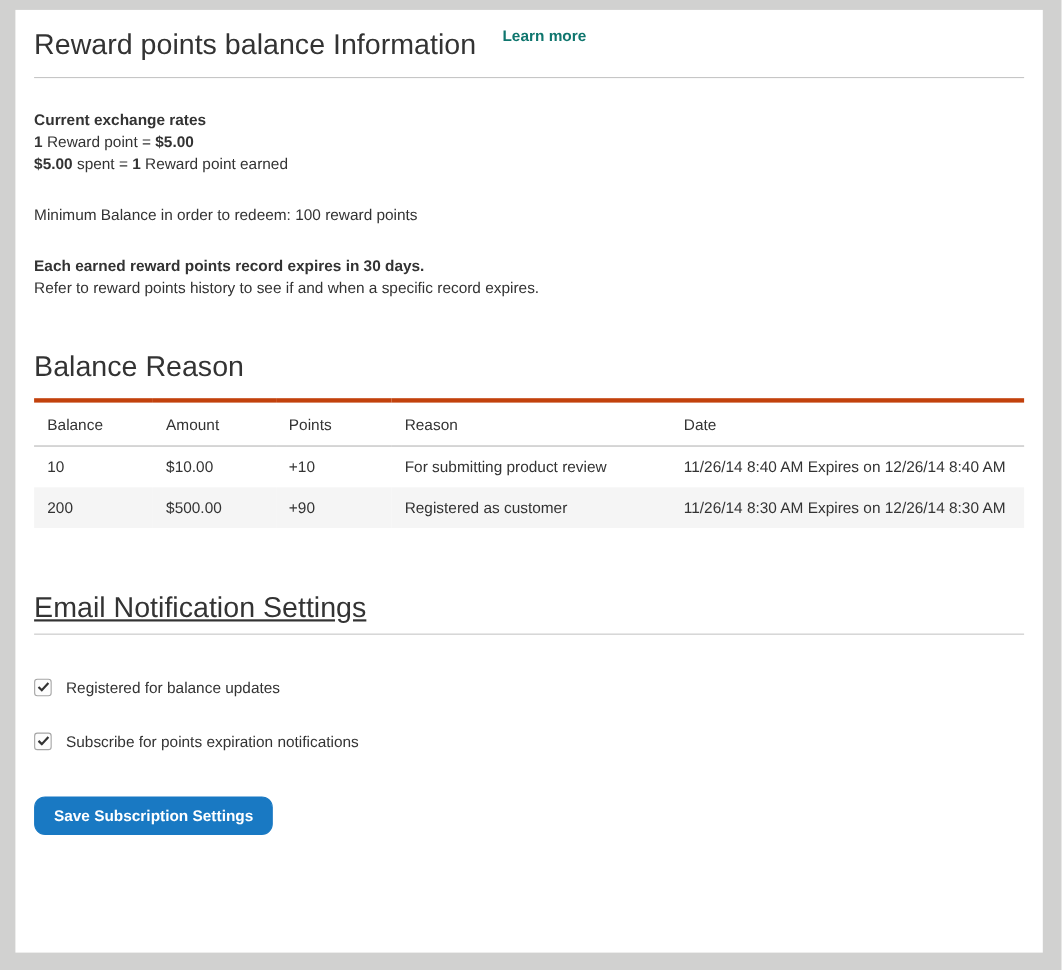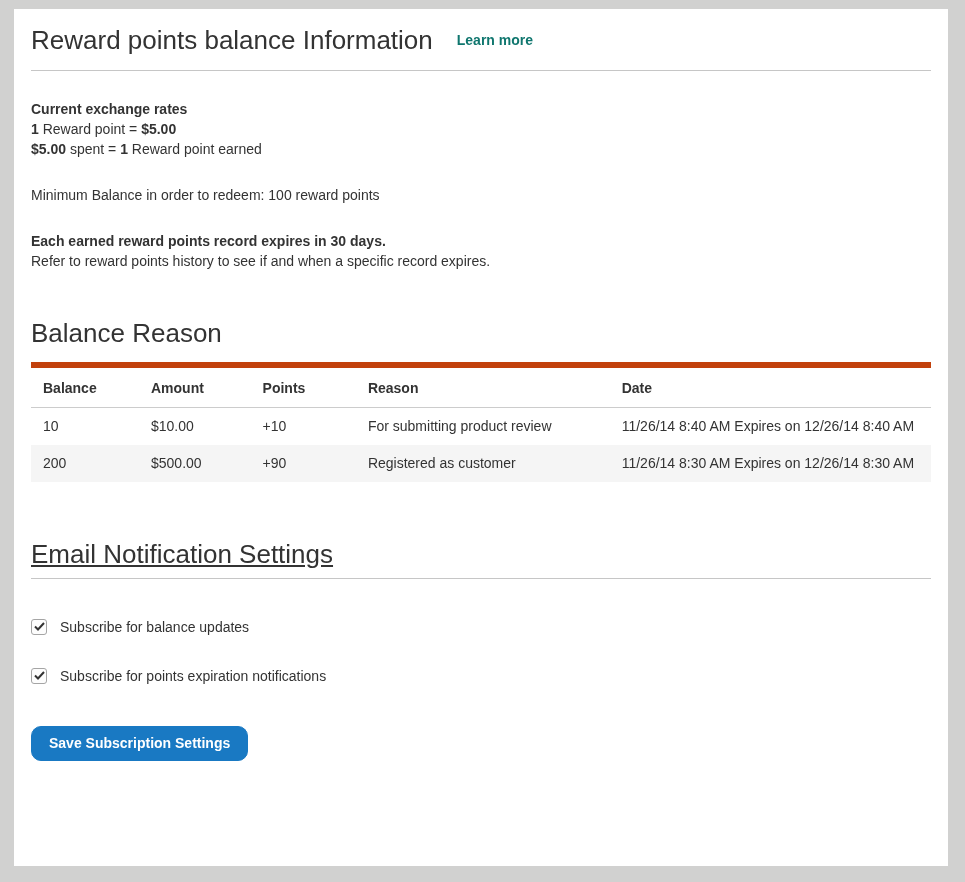--- a/index.html
+++ b/index.html
@@ -15,21 +15,21 @@
   }
   .card {
     position: absolute;
     left: 14px; top: 9px; right: 17px; bottom: 16px;
     background: #ffffff;
   }
   .inner { padding: 0 17px; }
 
   
   .page-header {
-    display: flex; align-items: center; gap: 24px;
+    display: flex; align-items: flex-start; gap: 24px;
     padding: 15px 0 14px;
     border-bottom: 1px solid #c6c6c6;
   }
   .page-title {
     font-size: 26px; font-weight: 300; color: #333;
     margin: 0; line-height: 32px;
   }
   .learn-more {
     font-size: 14px; font-weight: 700; color: #0f766e;
     text-decoration: none; cursor: pointer;
@@ -46,23 +46,23 @@
   
   .h2 {
     font-size: 26px; font-weight: 300; color: #333;
     margin: 46px 0 0; line-height: 32px;
   }
   table.history {
     width: 100%; border-collapse: collapse;
     margin-top: 13px; font-size: 14px;
   }
   table.history thead th {
-    text-align: left; font-weight: 700;
+    text-align: left; font-weight: 400;
     padding: 12px 10px 11px 12px;
-    border-top: 6px solid #c2410c;
+    border-top: 4px solid #c2410c;
     border-bottom: 1px solid #cccccc;
   }
   table.history tbody td { padding: 11px 10px 11px 12px; line-height: 14px; }
   table.history tbody tr { height: 37px; }
   table.history tbody tr:nth-child(even) { background: #f5f5f5; }
 
   
   .h2.ruled {
     margin-top: 56px;
     border-bottom: 1px solid #c6c6c6;
@@ -161,21 +161,21 @@
     <h2 class="h2 ruled">Email Notification Settings</h2>
 
     <div class="checkbox-row first">
       <span class="checkbox" role="checkbox" aria-checked="true">
         <span>
             <svg width="11" height="9" viewBox="0 0 11 9">
               <polyline points="1,4.5 4,7.5 10,1" fill="none" stroke="#333333" stroke-width="2"></polyline>
             </svg>
           </span>
       </span>
-      <span class="checkbox-label">Subscribe for balance updates</span>
+      <span class="checkbox-label">Registered for balance updates</span>
     </div>
 
     <div class="checkbox-row">
       <span class="checkbox" role="checkbox" aria-checked="true">
         <span>
             <svg width="11" height="9" viewBox="0 0 11 9">
               <polyline points="1,4.5 4,7.5 10,1" fill="none" stroke="#333333" stroke-width="2"></polyline>
             </svg>
           </span>
       </span>

